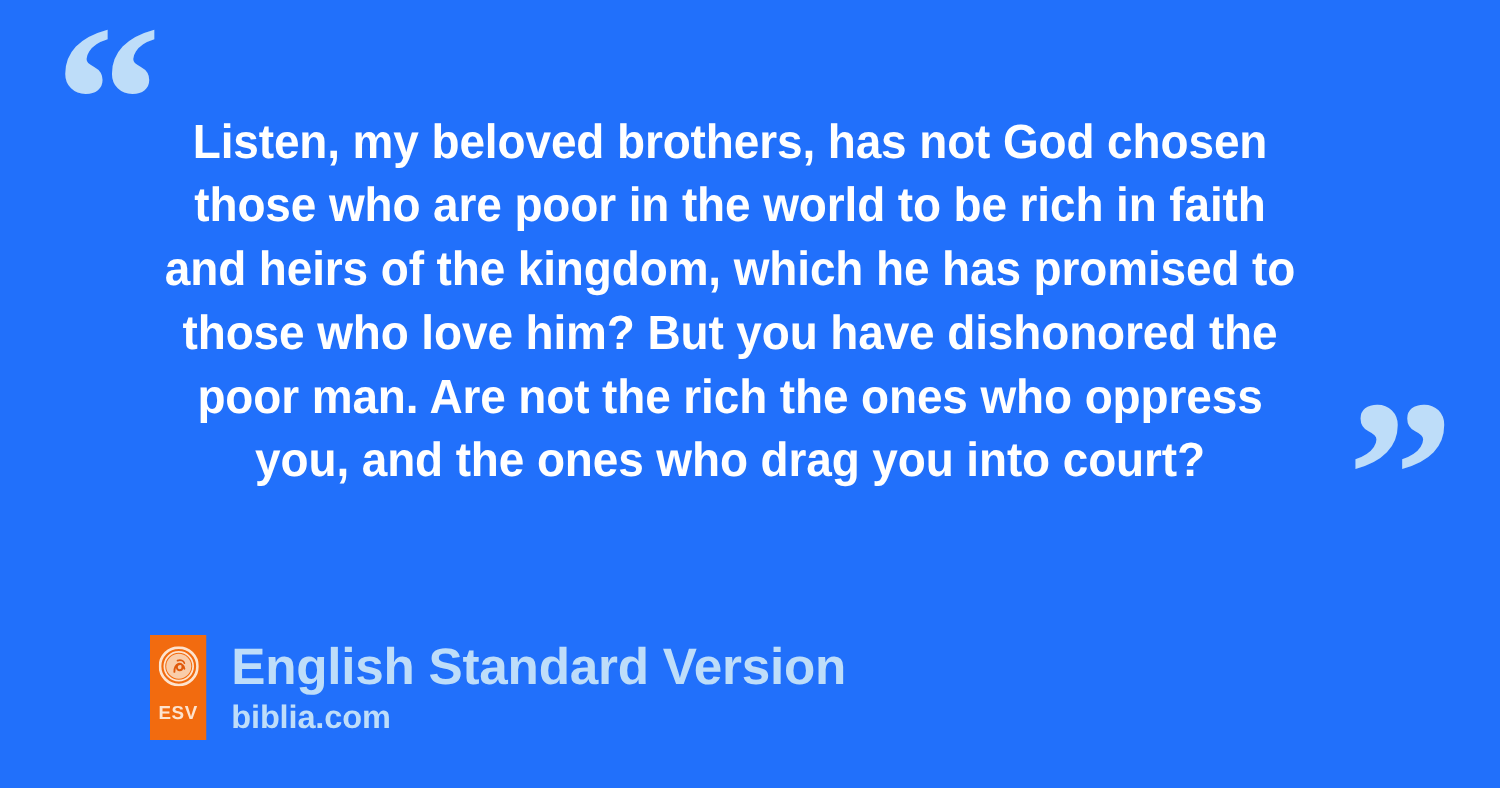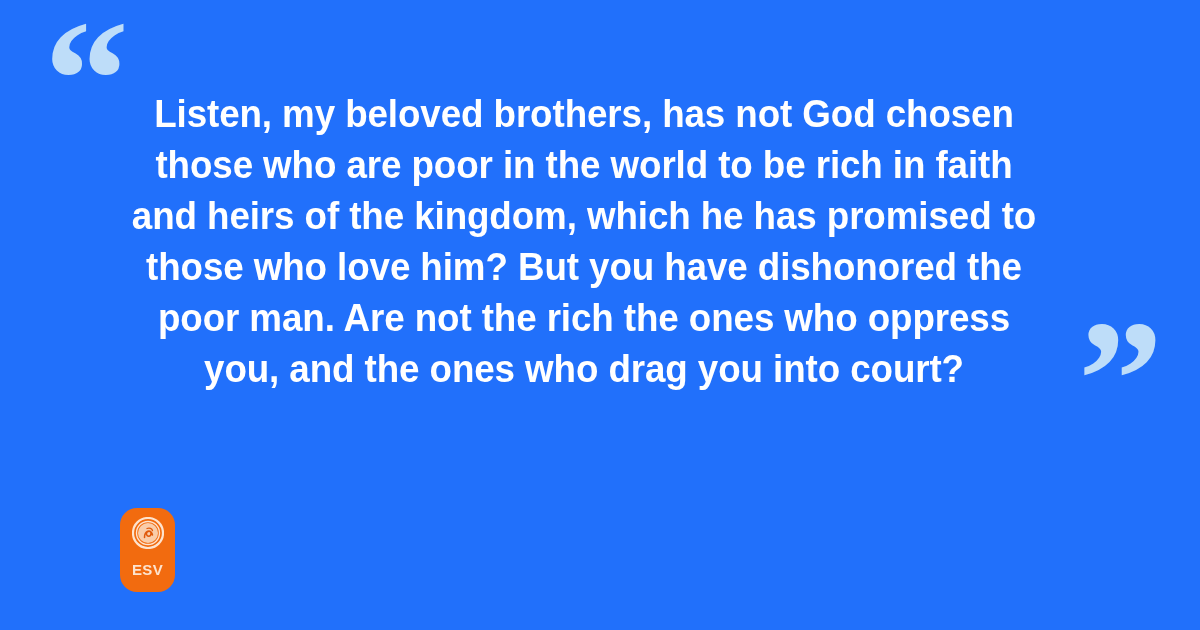--- a/index.html
+++ b/index.html
@@ -63,31 +63,30 @@
   
   #footer {
     position: absolute;
     left: 120px;
     top: 508px;
     display: flex;
     align-items: flex-start;
   }
 
   #esv-badge {
-    width: 55px;
+    width: 45px;
     height: 84px;
     background: #F26B0F;
     display: flex;
     flex-direction: column;
     align-items: center;
     justify-content: flex-start;
     padding-top: 9px;
     box-sizing: border-box;
     flex: none;
-    border-radius: 17px;
   }
   #esv-seal {
     display: block;
   }
   #esv-badge-label {
     margin-top: 9px;
     color: #FDE3CE;
     font-size: 15px;
     font-weight: 700;
     letter-spacing: 0.4px;
@@ -142,16 +141,20 @@
           <circle cx="16" cy="16" r="15" fill="none" stroke="#FDE3CE" stroke-width="2.2"></circle>
           <circle cx="16" cy="16" r="11.5" fill="none" stroke="#FDE3CE" stroke-width="1.4"></circle>
           <circle cx="16" cy="16" r="10" fill="#F9CDAA"></circle>
           <path d="M12.5 20.5 C12.5 13.5, 19 12, 19 16.5 C19 20, 14.5 20, 14.5 16.8 C14.5 13.6, 19.5 12.8, 20.5 18" fill="none" stroke="#E0590B" stroke-width="1.5" stroke-linecap="round"></path>
           <path d="M15 11.5 C17.5 10.5, 20 11.5, 20.5 13.5" fill="none" stroke="#E0590B" stroke-width="1.3" stroke-linecap="round"></path>
         </svg>
       </span>
       <span id="esv-badge-label">ESV</span>
     </div>
 
+    <div id="footer-text">
+      <div id="version-name">English Standard Version</div>
+      <div id="site-url">biblia.com</div>
+    </div>
 
   </div>
 
 </div>
 
 </body></html>

